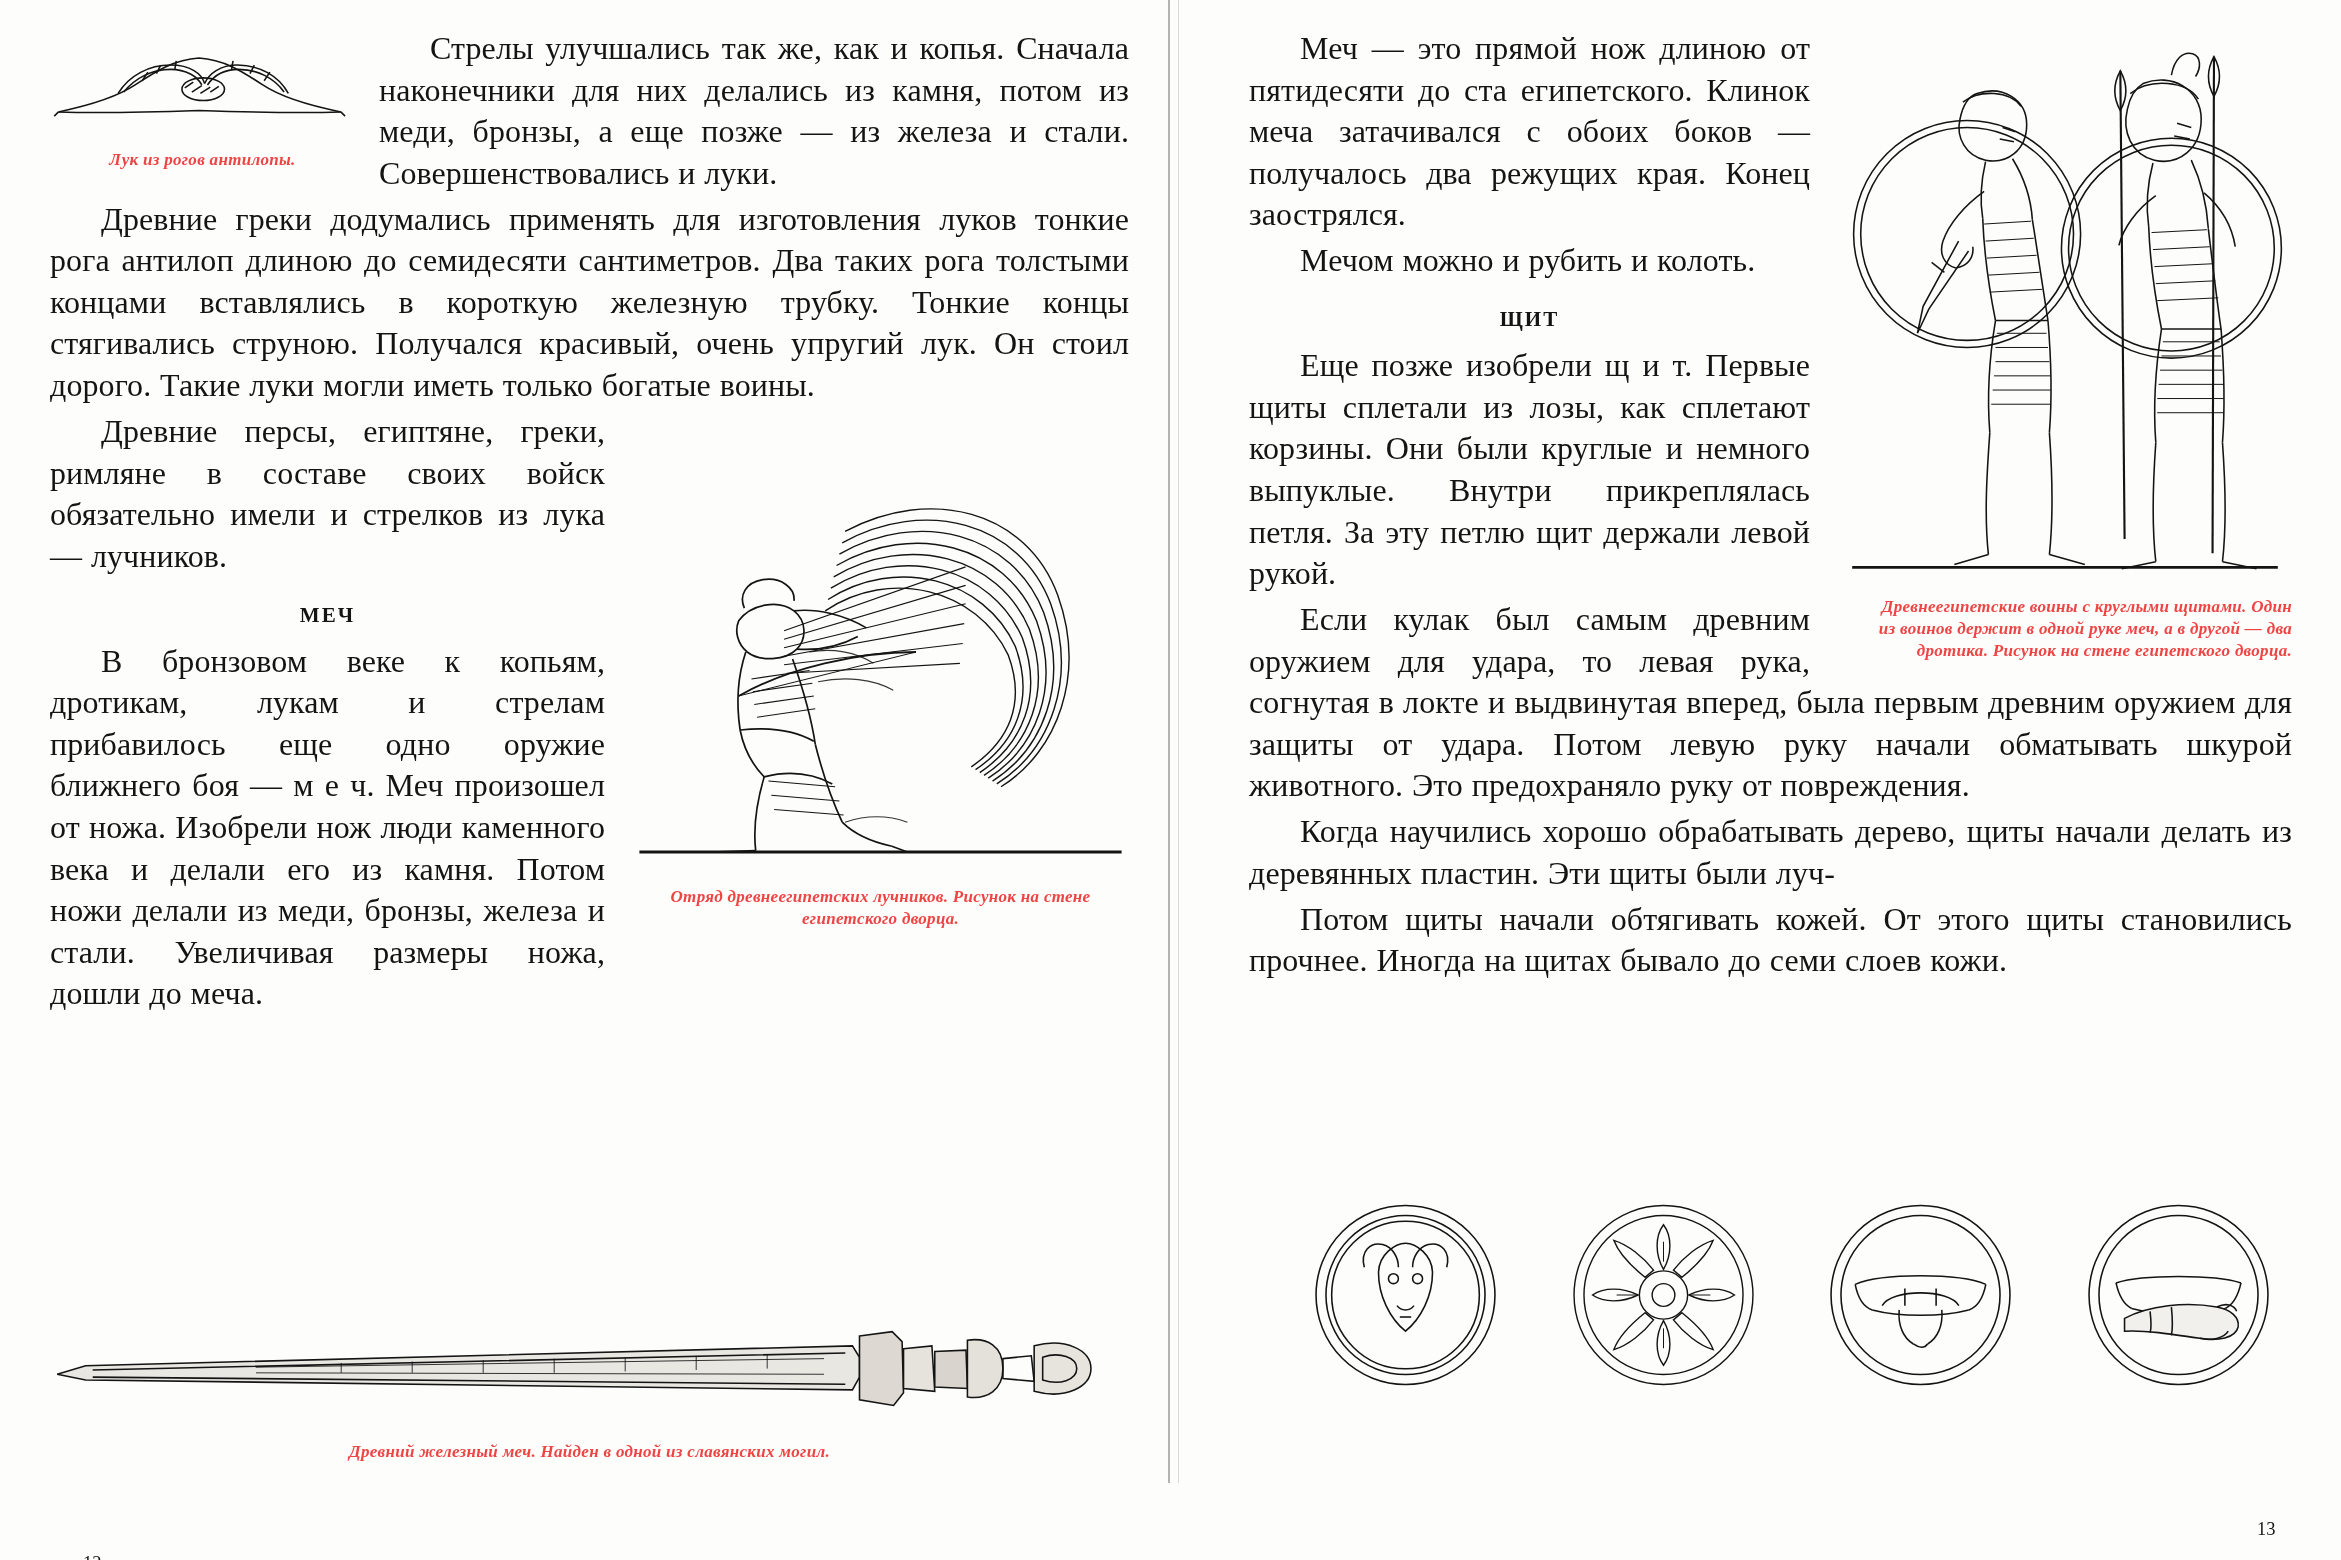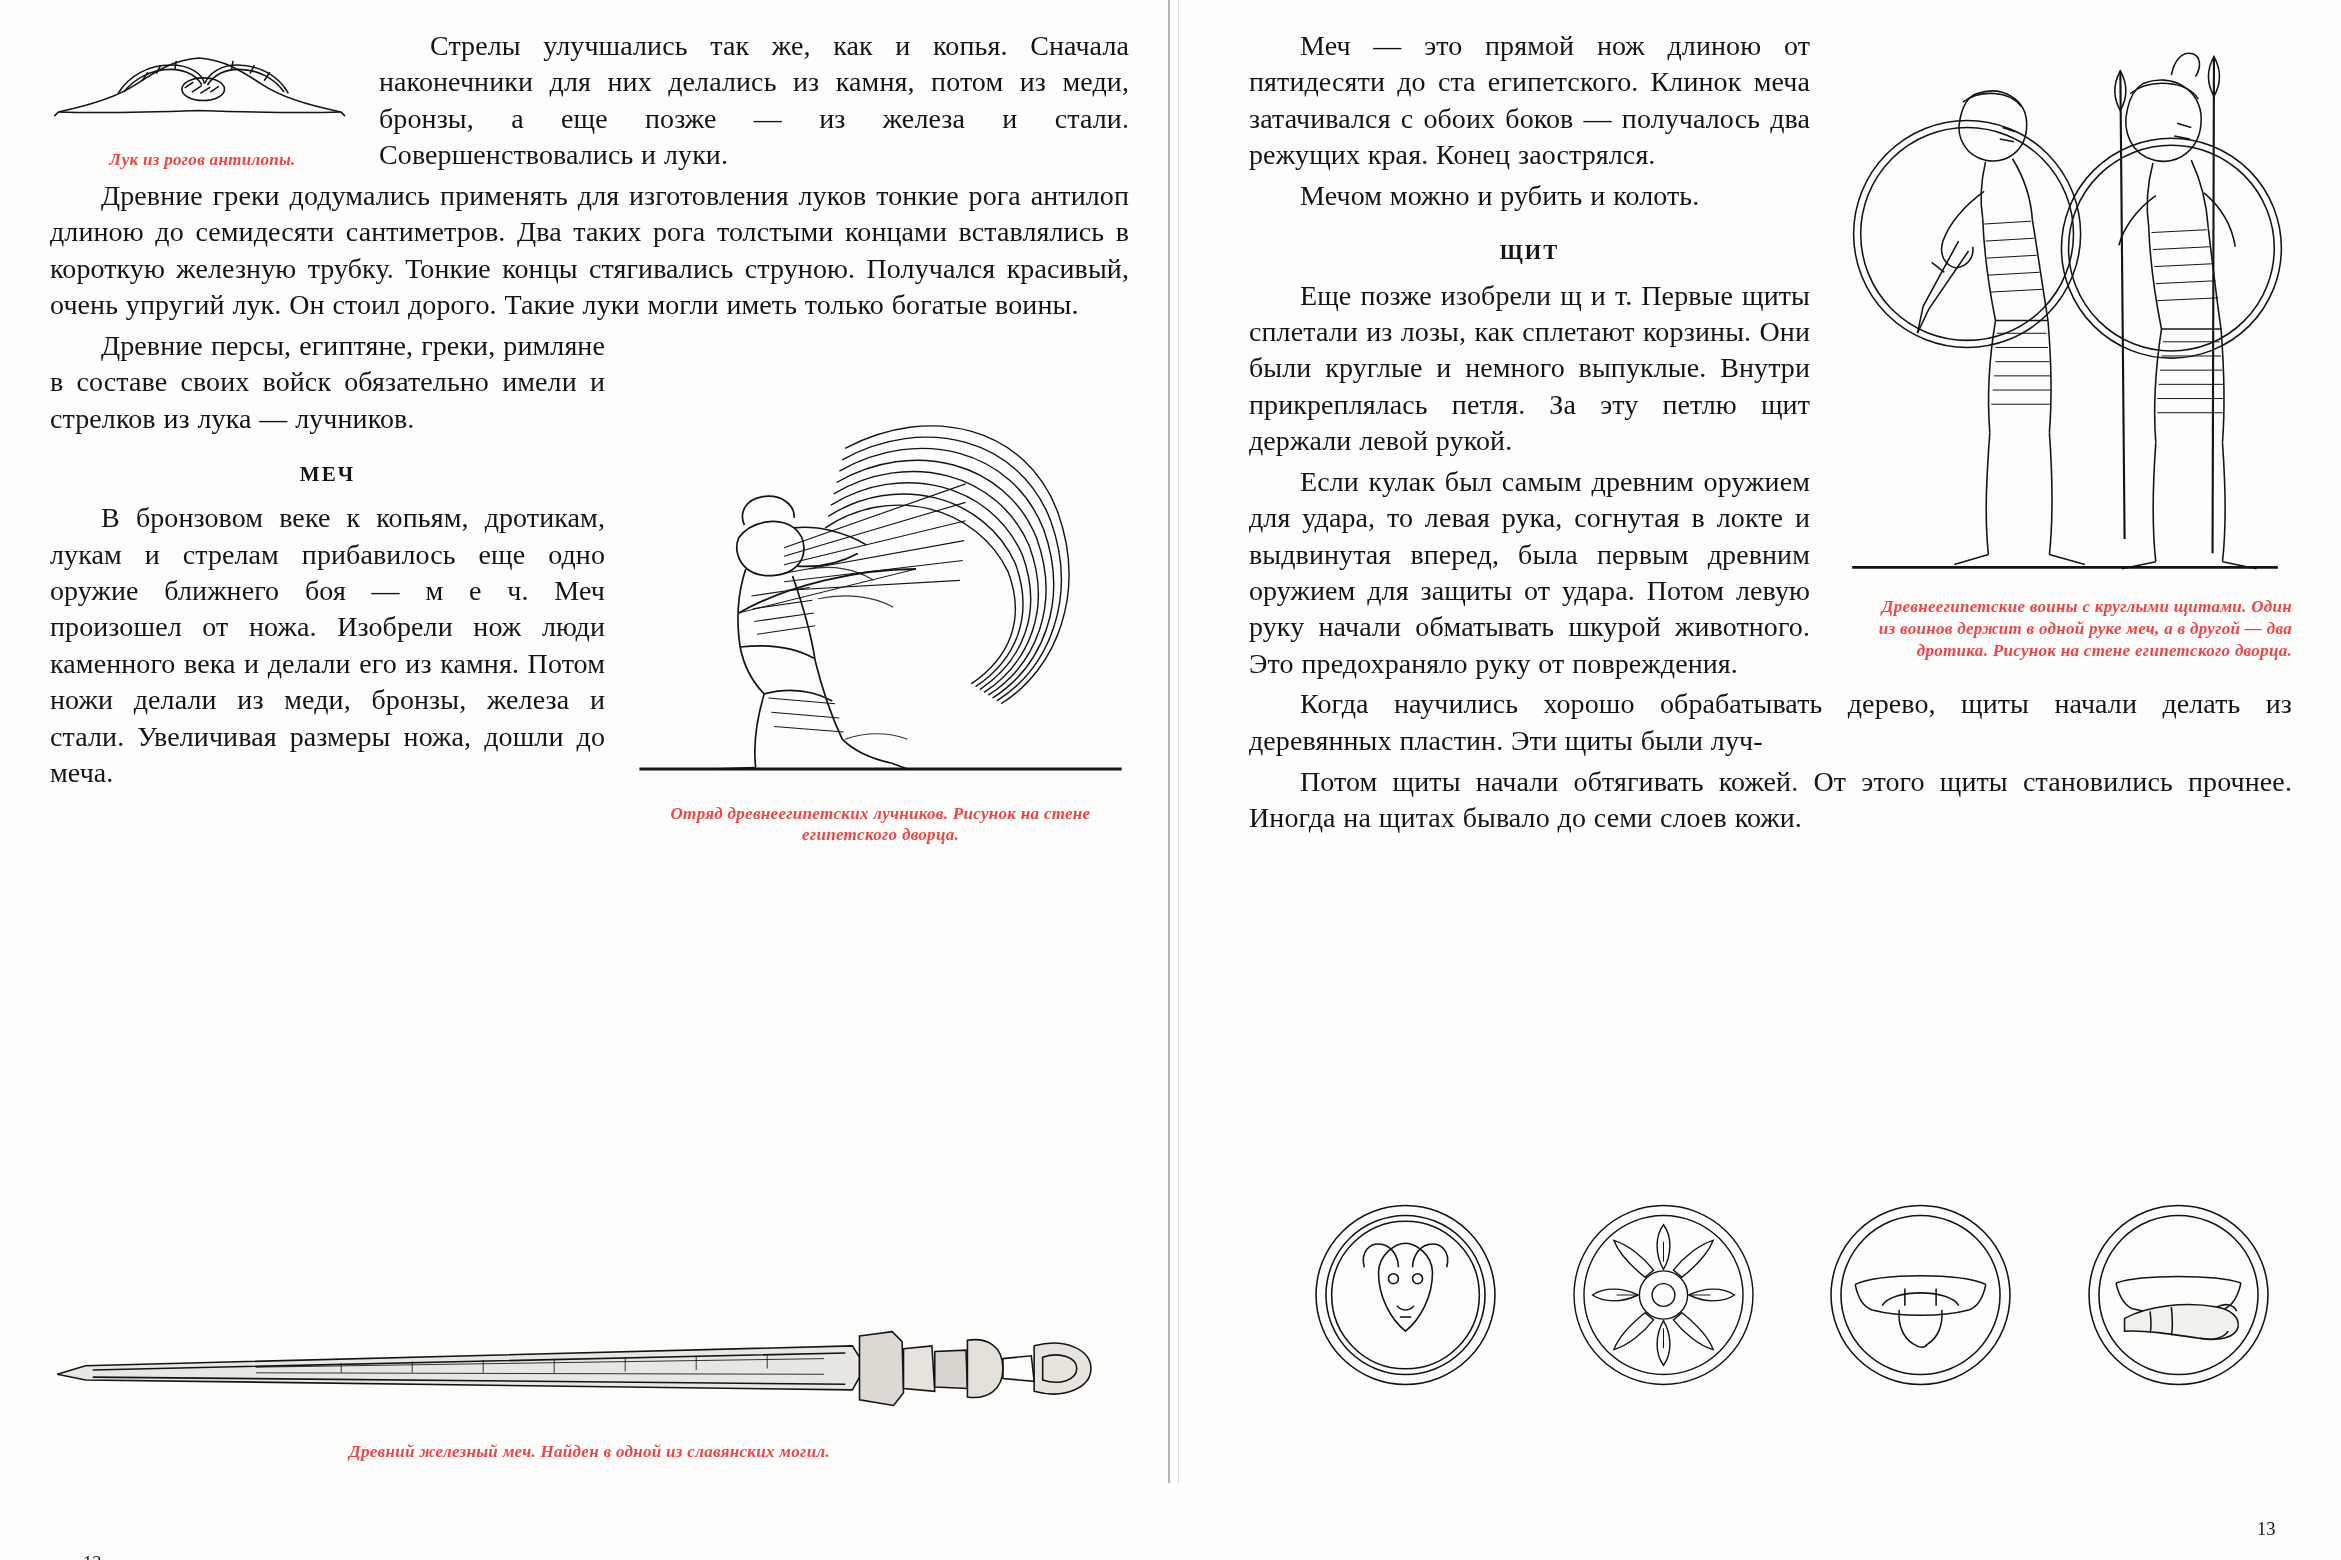--- a/index.html
+++ b/index.html
@@ -43,21 +43,21 @@
   }
 
   
   .col-left  { position: absolute; left: 50px;  top: 28px; width: 1079px; }
   .col-right { position: absolute; left: 1249px; top: 28px; width: 1043px; }
 
   p {
     margin: 0 0 4.3px 0;
     text-align: justify;
     text-indent: 51px;
-    font-size: 28px;
+    font-size: 32px;
     line-height: 1.30;
     letter-spacing: 0.1px;
     word-spacing: 0.7px;
   }
   h3.section {
     font-size: 21px;
     font-weight: bold;
     text-align: center;
     margin: 25.5px 0 12.8px 0;
     letter-spacing: 2.1px;

